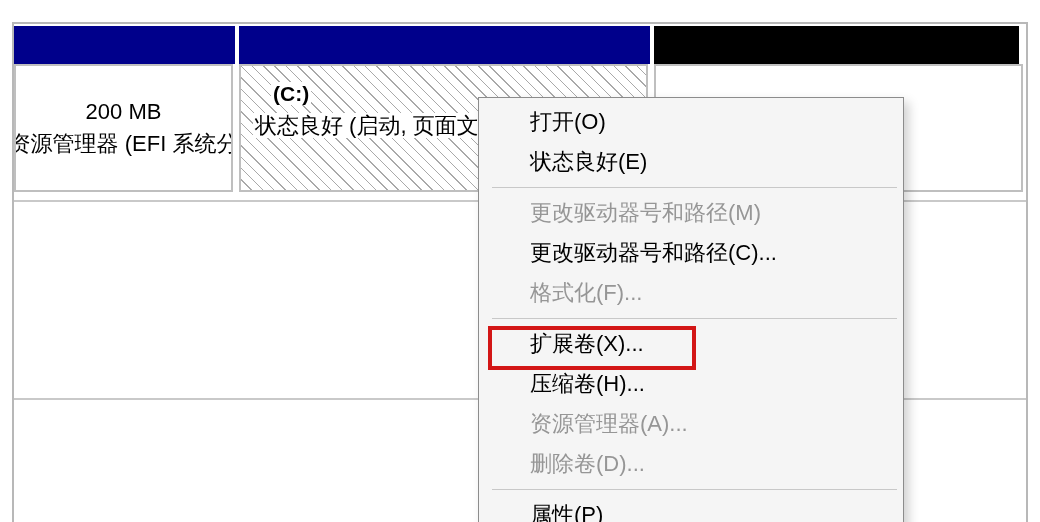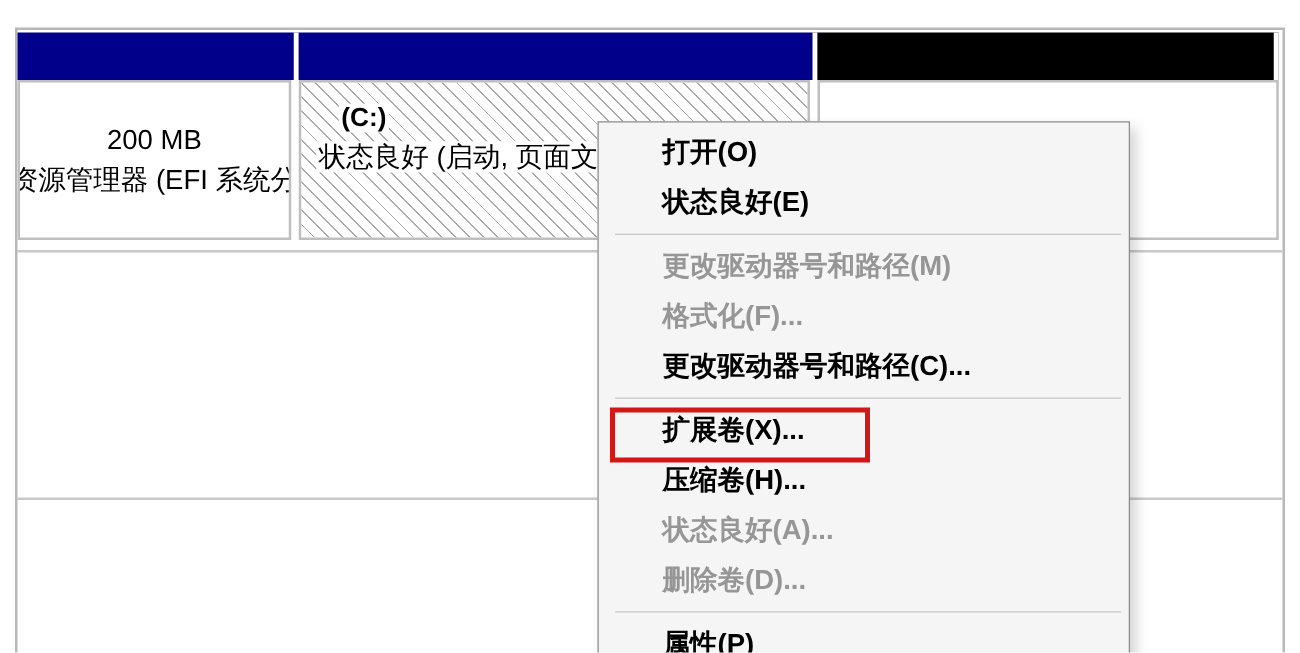--- a/index.html
+++ b/index.html
@@ -109,21 +109,20 @@
       box-shadow: 5px 5px 10px rgba(0,0,0,0.18);
       padding: 4px 3px;
       font-size: 22px;
       z-index: 50;
     }
     .menu-item {
       padding: 5px 15px 5px 48px;
       color: #000000;
       cursor: default;
       white-space: nowrap;
-      font-weight: bold;
     }
     .menu-item.disabled { color: #969696; }
     .menu-sep {
       height: 1px;
       background: #c8c8c8;
       margin: 5px 3px 5px 10px;
     }
     .highlight-box {
       position: absolute;
       left: 488px;
@@ -160,24 +159,24 @@
 </div>
 
 <div class="below-row"></div>
 <div class="below-row-2"></div>
 
 <div class="context-menu">
   <div class="menu-item">打开(O)</div>
   <div class="menu-item">状态良好(E)</div>
   <div class="menu-sep"></div>
   <div class="menu-item disabled">更改驱动器号和路径(M)</div>
+  <div class="menu-item">更改驱动器号和路径(C)...</div>
   <div class="menu-item disabled">格式化(F)...</div>
-  <div class="menu-item">更改驱动器号和路径(C)...</div>
   <div class="menu-sep"></div>
   <div class="menu-item">扩展卷(X)...</div>
   <div class="menu-item">压缩卷(H)...</div>
-  <div class="menu-item disabled">状态良好(A)...</div>
+  <div class="menu-item disabled">资源管理器(A)...</div>
   <div class="menu-item disabled">删除卷(D)...</div>
   <div class="menu-sep"></div>
   <div class="menu-item">属性(P)</div>
 </div>
 
 <div class="highlight-box"></div>
 
 </body></html>

